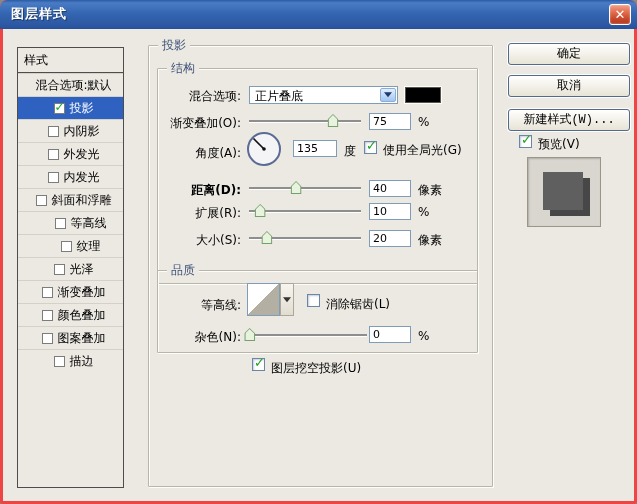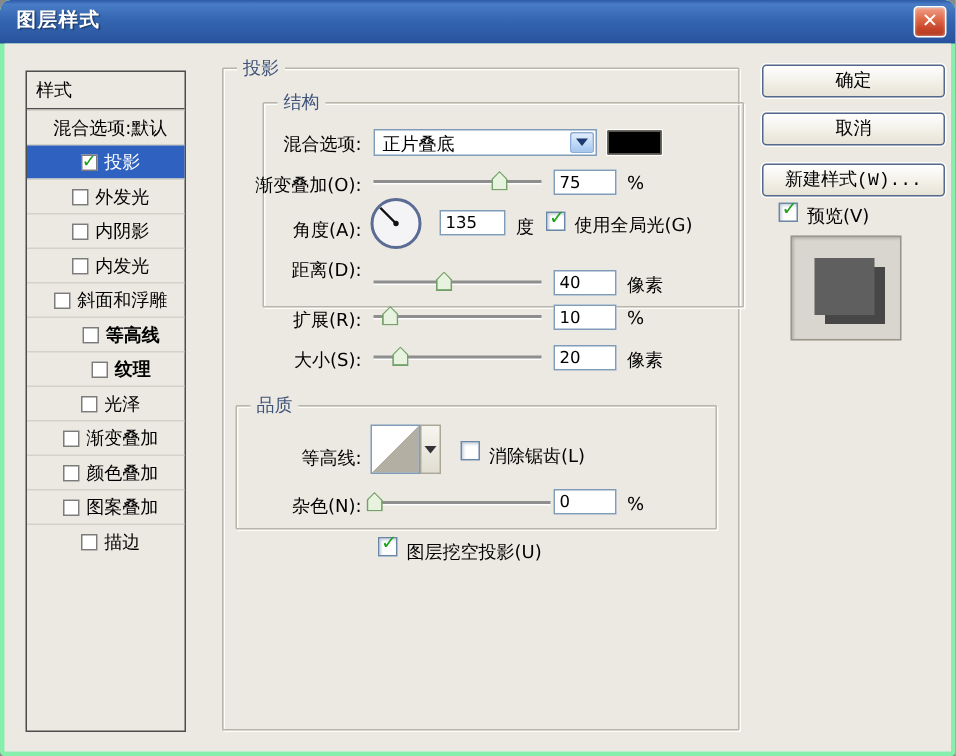--- a/index.html
+++ b/index.html
@@ -1,37 +1,37 @@
 <!DOCTYPE html>
 <html><head>
 <meta charset="utf-8">
 <style>
   html,body{margin:0;padding:0;background:#888;}
   *{box-sizing:border-box;font-family:"DejaVu Sans",sans-serif;}
-  .window{position:relative;width:637px;height:504px;background:#86efac;border-radius:7px 7px 3px 3px;overflow:hidden;}
+  .window{position:relative;width:637px;height:504px;background:#ef4444;border-radius:7px 7px 3px 3px;overflow:hidden;}
   .titlebar{position:absolute;left:0;top:0;right:0;height:29px;
     background:linear-gradient(180deg,#2c5aa5 0%,#4a7cc6 10%,#3466b1 45%,#2d58a3 85%,#26509b 100%);
     border-radius:7px 7px 0 0;}
   .title{position:absolute;left:11px;top:0;line-height:28px;color:#fff;font-size:13px;font-weight:bold;letter-spacing:1px;
     text-shadow:1px 1px 1px rgba(0,0,0,.45);}
   .close-btn{position:absolute;right:6px;top:4px;width:22px;height:21px;border:1px solid #fff;border-radius:3px;
     background:linear-gradient(180deg,#f0a088 0%,#e06a4a 40%,#c6452a 75%,#b23a20 100%);
     color:#fff;font-size:13px;font-weight:bold;text-align:center;line-height:19px;cursor:pointer;
     box-shadow:inset 0 0 2px rgba(255,255,255,.6);}
   .dialog-body{position:absolute;left:3px;top:29px;right:3px;bottom:3px;background:#ece9e2;}
 
   
   .sidebar{position:absolute;left:14px;top:18px;width:107px;height:441px;background:#ece9e2;
     border:1px solid #4d4d4d;}
   .sb-header{height:25px;line-height:25px;padding-left:6px;font-size:12px;color:#000;border-bottom:1px solid #4d4d4d;}
   .sb-row{height:23px;display:flex;align-items:center;gap:5px;padding-left:6px;font-size:12px;color:#000;
     border-top:1px solid #d4d1c8;cursor:default;justify-content:center;}
   .sb-row:first-of-type{border-top:none;}
   .sb-row.selected{background:#2f62c0;color:#fff;}
-  .sb-row.indent{padding-left:20px;font-weight:bold;}
+  .sb-row.indent{padding-left:20px;}
   .sb-cb{width:11px;height:11px;background:#fff;border:1px solid #7c7c7c;flex:none;position:relative;}
   .sb-cb .check{position:absolute;left:0px;top:-4px;color:#1ba11b;font-size:12px;font-weight:bold;}
 
   
   .fieldset{position:absolute;border:1px solid #b8b5aa;border-radius:1px;
     box-shadow:inset 1px 1px 0 #fdfdfa, 1px 1px 0 #fdfdfa;}
   .legend{position:absolute;top:-9px;left:9px;background:#ece9e2;padding:0 4px;font-size:12px;color:#3e5379;}
 
   .flabel{position:absolute;left:150px;width:88px;text-align:right;font-size:12px;color:#000;}
   .unit{position:absolute;font-size:12px;color:#000;}
@@ -101,25 +101,25 @@
         <span>混合选项:默认</span>
       </div>
       <div class="sb-row selected">
         <span class="sb-cb">
             <span class="check">✓</span>
           </span>
         <span>投影</span>
       </div>
       <div class="sb-row">
         <span class="sb-cb"></span>
+        <span>内阴影</span>
+      </div>
+      <div class="sb-row">
+        <span class="sb-cb"></span>
         <span>外发光</span>
-      </div>
-      <div class="sb-row">
-        <span class="sb-cb"></span>
-        <span>内阴影</span>
       </div>
       <div class="sb-row">
         <span class="sb-cb"></span>
         <span>内发光</span>
       </div>
       <div class="sb-row">
         <span class="sb-cb"></span>
         <span>斜面和浮雕</span>
       </div>
       <div class="sb-row indent">
@@ -149,21 +149,21 @@
       <div class="sb-row">
         <span class="sb-cb"></span>
         <span>描边</span>
       </div>
     </div>
 
     <div class="fieldset" style="left:145px;top:16px;width:345px;height:442px;">
       <span class="legend">投影</span>
     </div>
 
-    <div class="fieldset" style="left:172px;top:39px;width:321px;height:137px;">
+    <div class="fieldset" style="left:154px;top:39px;width:321px;height:216px;">
       <span class="legend">结构</span>
     </div>
 
     <span class="flabel" style="top:59px;">混合选项:</span>
     <div class="combo">
       <span class="combo-text">正片叠底</span>
       <span class="combo-btn">
           <span class="arrow-down"></span>
         </span>
     </div>
@@ -183,21 +183,21 @@
       <line x1="18" y1="18" x2="7.5" y2="7.5" stroke="#111" stroke-width="1.6"></line>
       <circle cx="18" cy="18" r="1.8" fill="#111"></circle>
     </svg>
     <input class="inp" style="left: 290px; top: 111px; width: 44px;" value="135">
     <span class="unit" style="left:341px;top:114px;">度</span>
     <span class="cb" style="left:361px;top:112px;">
         <span class="check">✓</span>
       </span>
     <span class="cb-label" style="left:380px;top:113px;">使用全局光(G)</span>
 
-    <span class="flabel" style="top:143px;">距离(D):</span>
+    <span class="flabel" style="top:153px;font-weight:bold;">距离(D):</span>
     <div class="slider" style="left:246px;top:152px;width:112px;">
       <div class="track"></div>
       <div class="thumb" style="left: 42%;"></div>
     </div>
     <input class="inp" style="left: 366px; top: 151px;" value="40">
     <span class="unit" style="left:415px;top:153px;">像素</span>
 
     <span class="flabel" style="top:176px;">扩展(R):</span>
     <div class="slider" style="left:246px;top:175px;width:112px;">
       <div class="track"></div>

